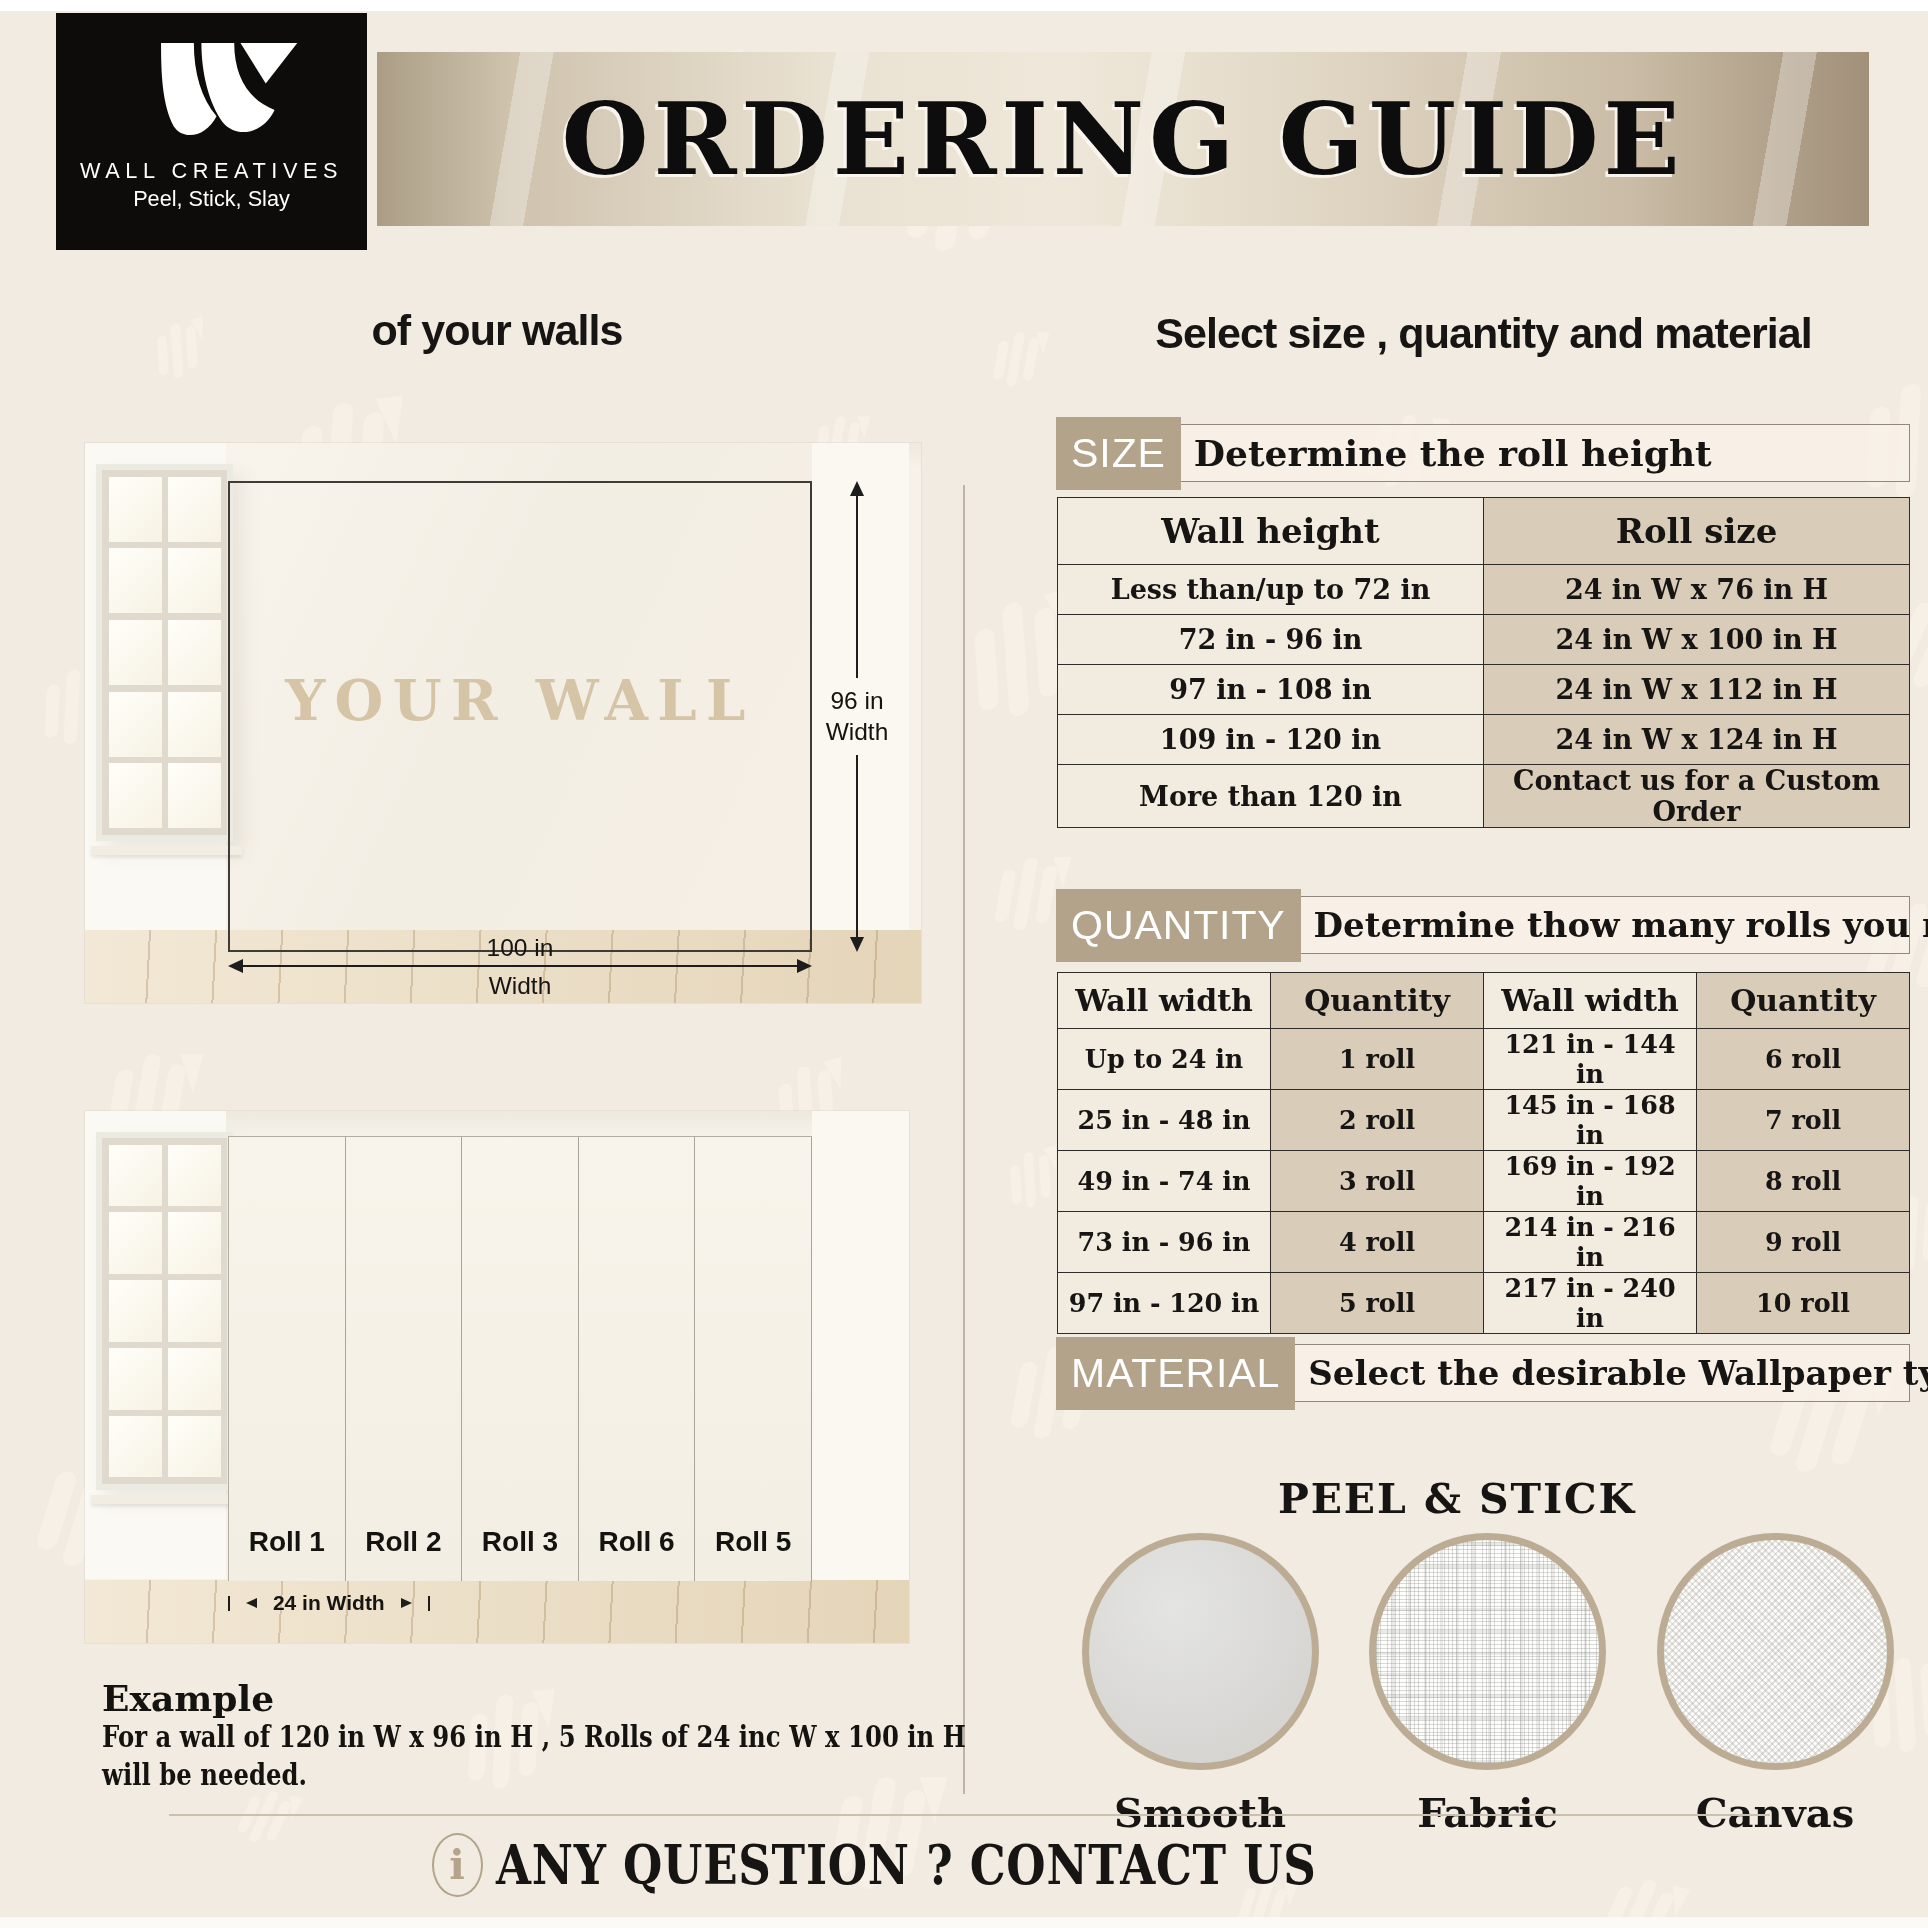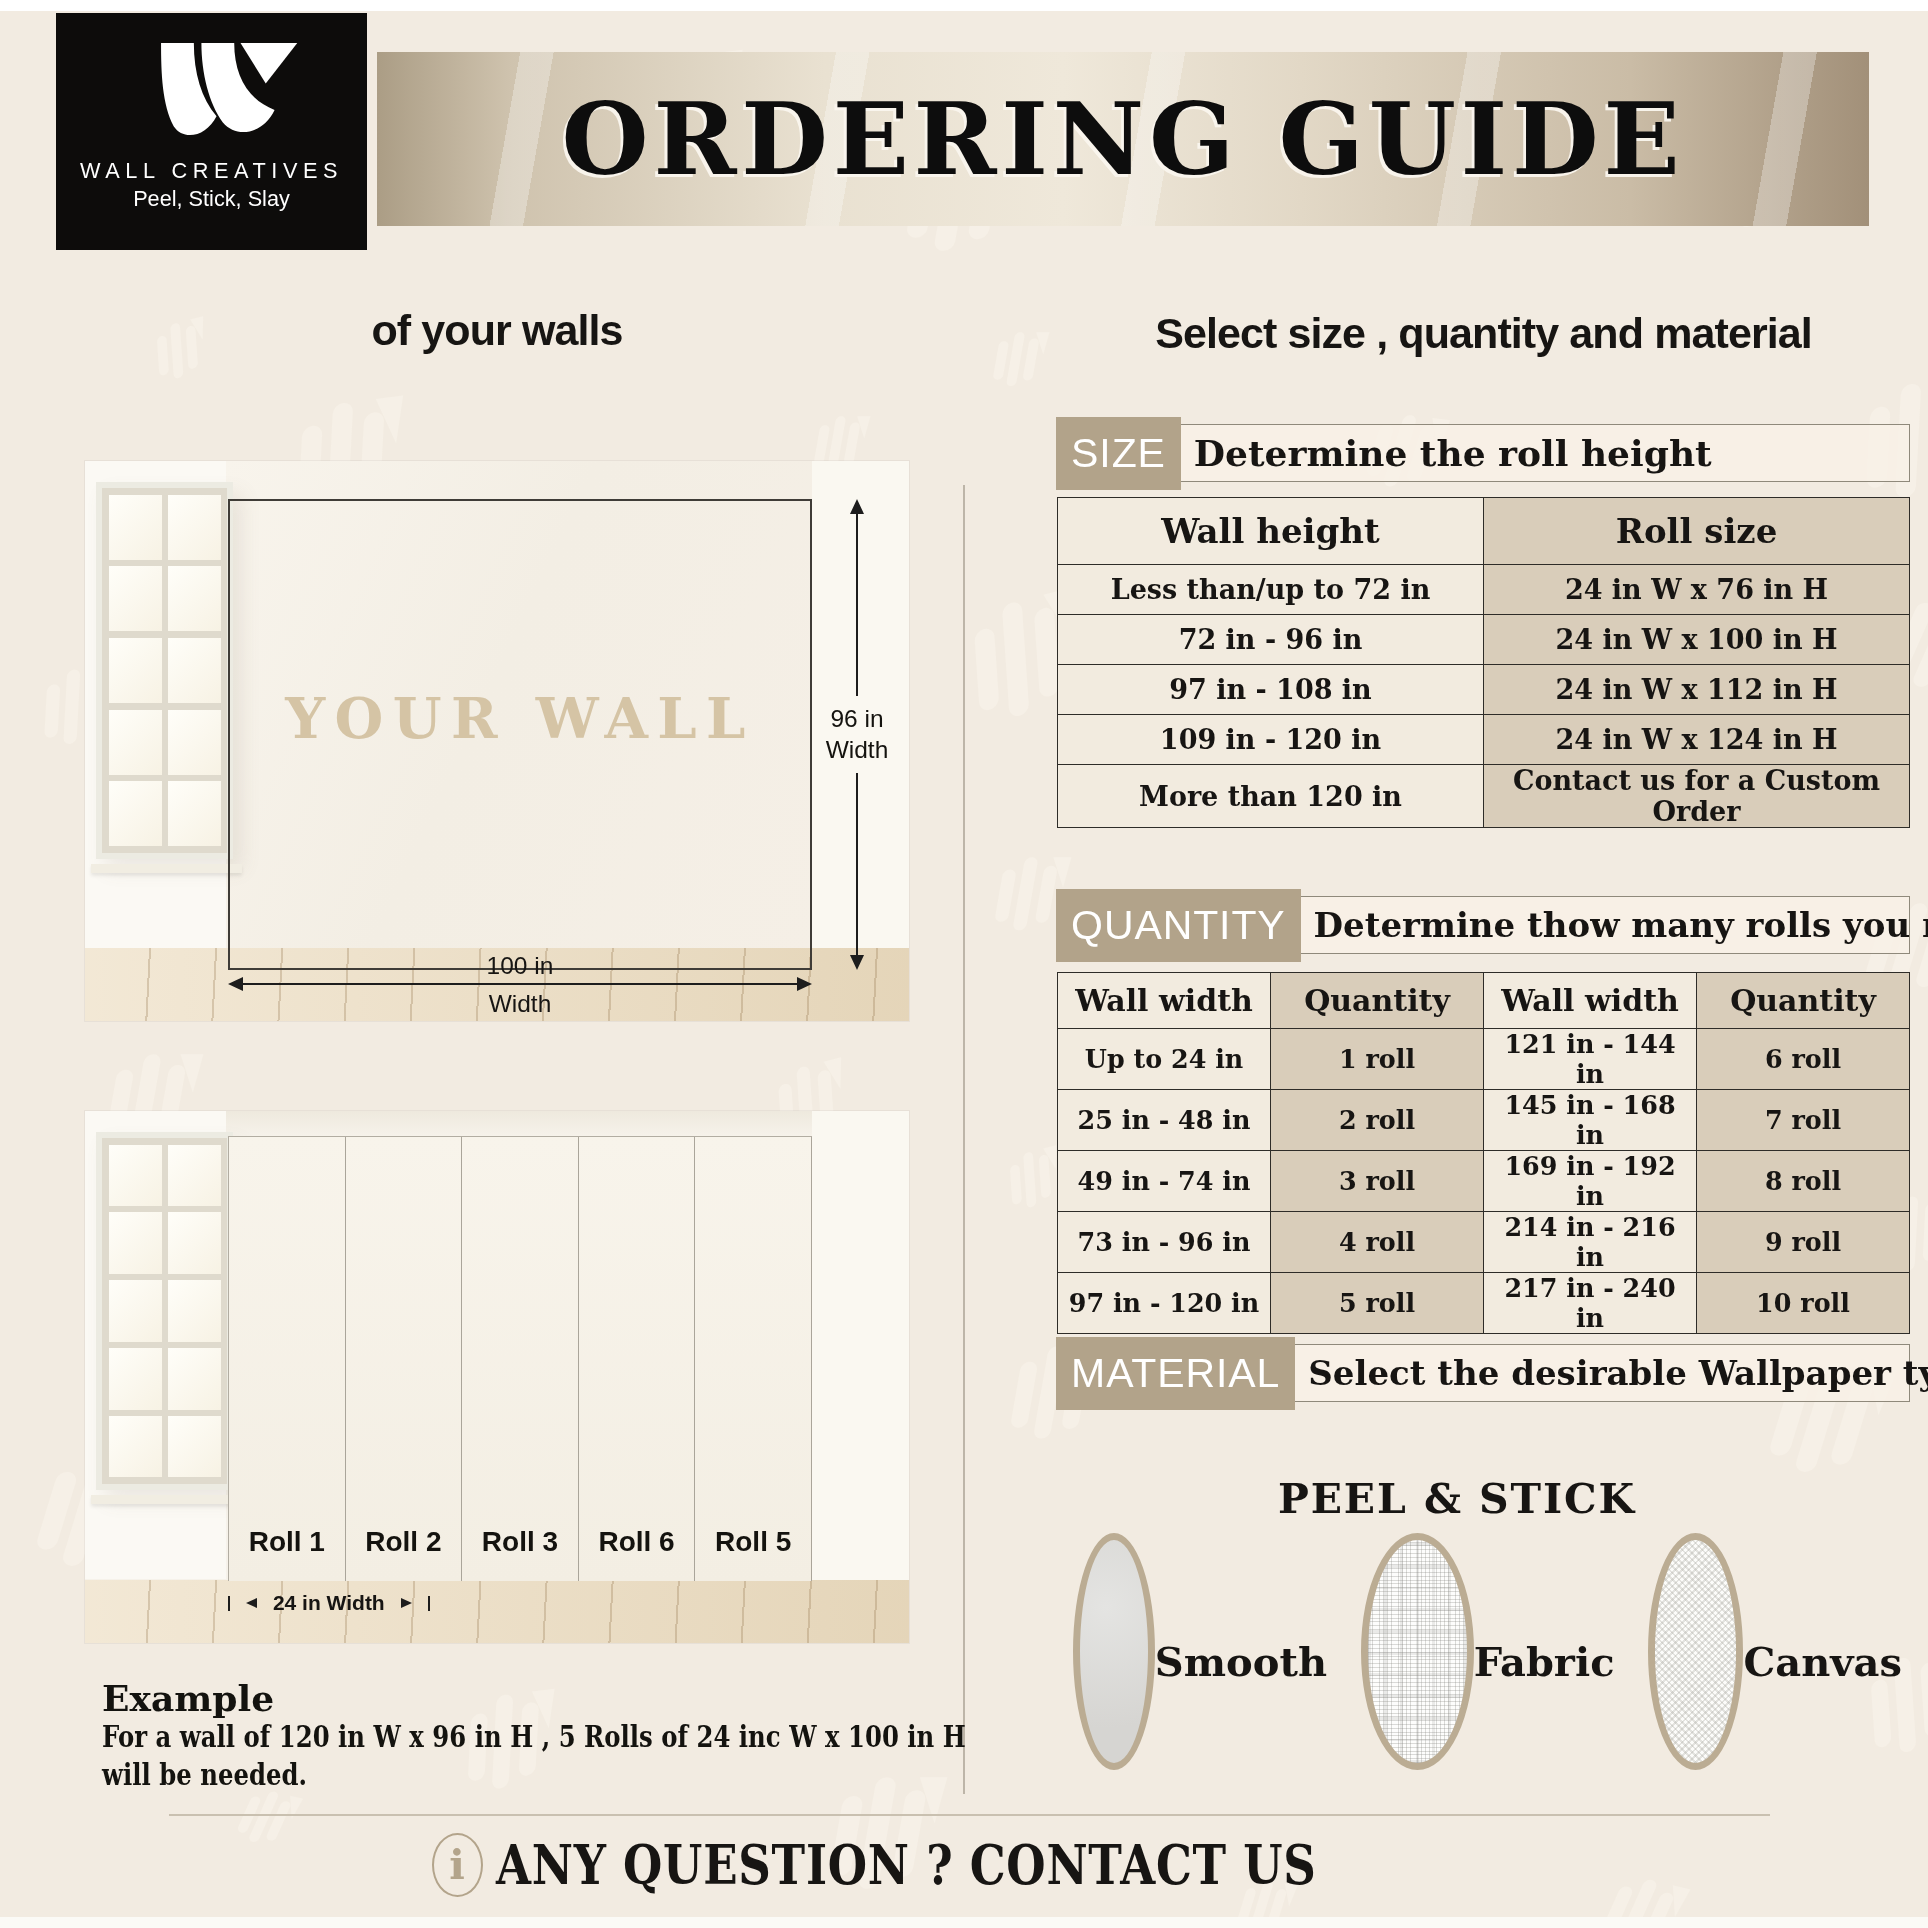--- a/index.html
+++ b/index.html
@@ -36,21 +36,21 @@
 
   
   .left-heading{left:85px;top:303px;width:824px;text-align:center;font-weight:bold;
                 font-size:43px;letter-spacing:-0.9px;line-height:1.3;z-index:2;}
   .right-heading{left:1057px;top:309px;width:853px;text-align:center;font-weight:bold;
                  font-size:43px;letter-spacing:-0.9px;z-index:2;}
   .col-divider{left:963px;top:485px;width:1.9px;height:1309px;background:#bdb5a8;z-index:1;}
 
   
   .room{left:85px;width:824px;background:#f6f2ea;overflow:hidden;z-index:2;box-shadow:0 0 0 0.9px rgba(0,0,0,.05);}
-  .room1{top:461px;height:560px;}
+  .room1{top:443px;height:560px;padding-left:12px;}
   .room2{top:1111px;height:532px;}
   .ceiling{left:0;top:0;width:100%;height:24.5px;background:linear-gradient(#eee9de,#f6f2ea);}
   .side-wall{left:0;top:0;width:141px;height:88%;background:#fbf9f4;}
   .right-wall{top:0;width:97px;height:92%;background:#faf8f1;left:727px;}
   .main-wall{left:141px;top:0;width:586px;height:92%;
              background:linear-gradient(115deg,#f8f4ec 0%,#f3eee4 45%,#f5efe6 100%);}
   .window{left:11.3px;top:21px;width:137px;height:377px;background:#dfdacd;border:6.6px solid #ecebe2;
           box-shadow:9.4px 11.3px 19px rgba(120,110,90,.12);display:grid;
           grid-template-columns:repeat(2,1fr);grid-template-rows:repeat(5,1fr);gap:6.6px;padding:6.6px;box-sizing:border-box;}
   .room2 .window{height:358px;}
@@ -115,21 +115,21 @@
   .size-tbl{top:497px;}
   .size-tbl th{height:66px;font-size:34px;}
   .size-tbl td{height:49px;font-size:27px;}
   .qty-tbl{top:972px;}
   .qty-tbl th{height:55px;font-size:30px;}
   .qty-tbl td{height:52px;font-size:25.4px;}
 
   .peel-stick{left:1057px;top:1475px;width:800px;text-align:center;font-family:"DejaVu Serif",serif;
               font-weight:bold;font-size:41px;letter-spacing:1.9px;z-index:2;}
   .materials{left:1073px;top:1533px;width:829px;display:flex;justify-content:space-between;z-index:2;}
-  .material-item{display:flex;flex-direction:row;align-items:center;width:254px;}
+  .material-item{display:flex;flex-direction:column;align-items:center;width:254px;}
   .swatch{width:237px;height:237px;border-radius:50%;border:7.5px solid #bbac93;box-sizing:border-box;}
   .smooth{background:radial-gradient(circle at 38% 30%,#e4e4e2,#d6d5d2 75%);}
   .fabric{background-color:#fdfdfc;background-image:
       repeating-linear-gradient(90deg,rgba(135,135,130,.30) 0 0.9px,transparent 0.9px 3.8px),
       repeating-linear-gradient(0deg,rgba(135,135,130,.30) 0 0.9px,transparent 0.9px 3.8px),
       repeating-linear-gradient(90deg,rgba(120,120,115,.14) 0 2.8px,transparent 2.8px 16px),
       repeating-linear-gradient(0deg,rgba(120,120,115,.14) 0 2.8px,transparent 2.8px 21.7px);}
   .canvas{background-color:#fcfcfa;background-image:
       repeating-linear-gradient(45deg,rgba(148,146,138,.24) 0 1.9px,transparent 1.9px 4.7px),
       repeating-linear-gradient(-45deg,rgba(148,146,138,.24) 0 1.9px,transparent 1.9px 4.7px);}

